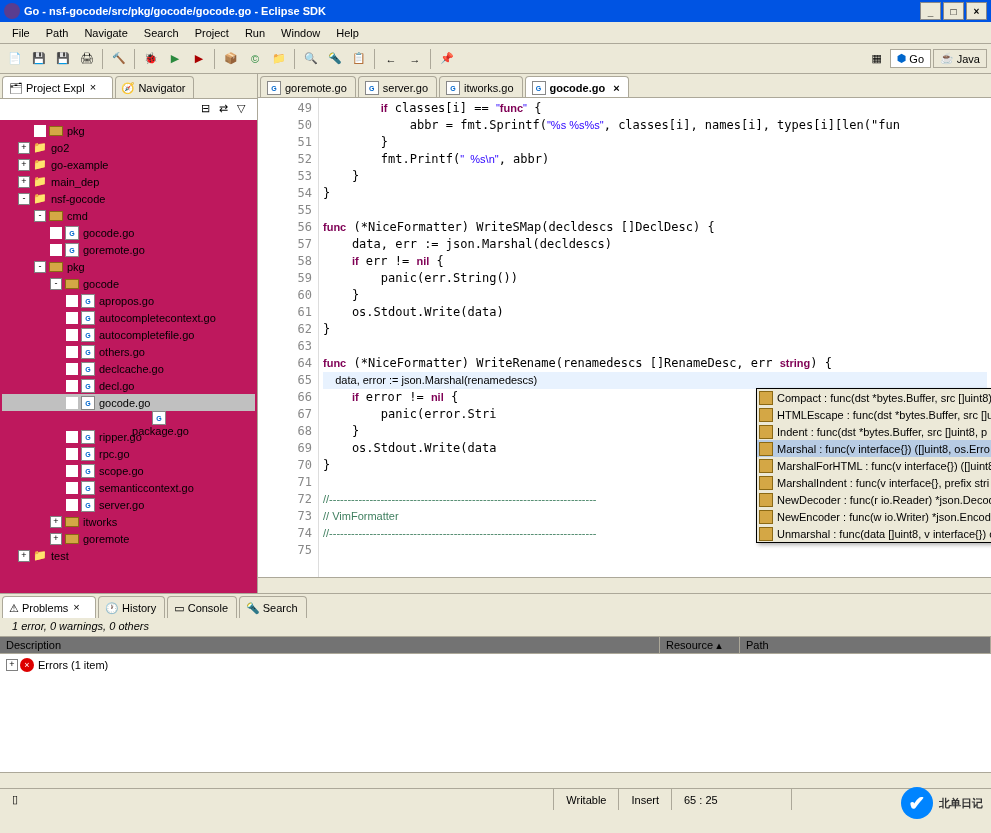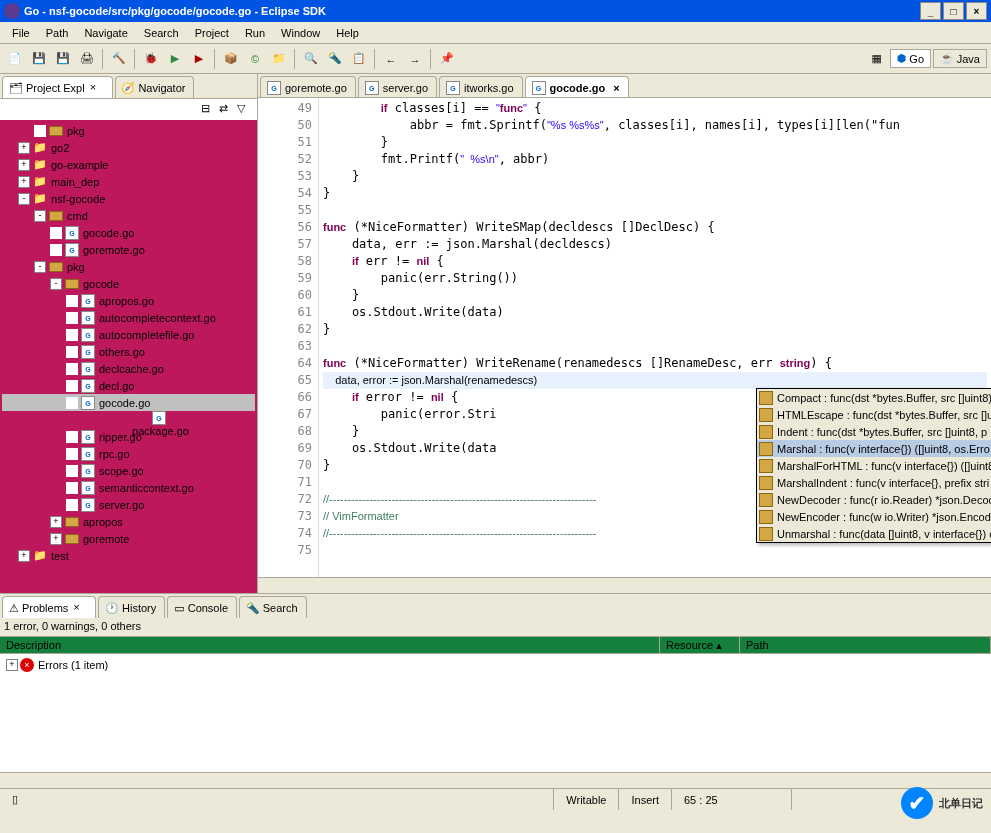--- a/index.html
+++ b/index.html
@@ -44,22 +44,22 @@
 .kw { color: #7f0055; font-weight: bold; }
 .str { color: #2a00ff; }
 .com { color: #3f7f5f; }
 .hl-line { background: #e8f2fe; display: inline-block; width: 100%; }
 .autocomplete-popup { position: absolute; left: 498px; top: 290px; width: 256px; background: #ece9d8; border: 1px solid #000; box-shadow: 2px 2px 4px rgba(0,0,0,0.3); z-index: 100; }
 .ac-item { height: 17px; display: flex; align-items: center; padding: 0 2px; cursor: pointer; font-size: 11px; white-space: nowrap; overflow: hidden; }
 .ac-item.selected { background: #b8cce4; }
 .ac-icon { width: 14px; height: 14px; margin-right: 4px; background: #d4a745; border: 1px solid #8b6914; position: relative; }
 .bottom-panel { height: 195px; background: #ece9d8; border-top: 1px solid #aca899; display: flex; flex-direction: column; }
 .bottom-tabs { height: 24px; display: flex; padding: 2px 2px 0 2px; }
-.problems-header { height: 18px; padding: 2px 4px; }
-.problems-cols { height: 18px; display: flex; background: #15803d; border-top: 1px solid #aca899; border-bottom: 1px solid #aca899; }
+.problems-header { height: 18px; padding: 2px 12px; font-style: italic; }
+.problems-cols { height: 18px; display: flex; background: #737373; border-top: 1px solid #aca899; border-bottom: 1px solid #aca899; }
 .prob-col { padding: 2px 6px; border-right: 1px solid #aca899; cursor: pointer; }
 .problems-list { flex: 1; background: #fff; padding: 2px; }
 .prob-row { display: flex; align-items: center; height: 17px; padding-left: 4px; }
 .err-icon { width: 14px; height: 14px; background: #d00; border-radius: 50%; color: #fff; font-size: 9px; text-align: center; line-height: 14px; margin-right: 4px; }
 .statusbar { height: 22px; background: #ece9d8; border-top: 1px solid #aca899; display: flex; align-items: center; }
 .status-cell { padding: 0 12px; border-left: 1px solid #aca899; height: 100%; display: flex; align-items: center; }
 .status-spacer { flex: 1; }
 .watermark { position: absolute; right: 8px; bottom: 14px; display: flex; align-items: center; gap: 6px; font-size: 18px; color: #333; font-weight: bold; }
 .watermark-logo { width: 32px; height: 32px; background: #0084ff; border-radius: 50%; display: flex; align-items: center; justify-content: center; color: #fff; font-size: 20px; }
 .scrollbar-h { height: 16px; background: #ece9d8; border-top: 1px solid #aca899; }
@@ -303,21 +303,21 @@
           <span class="tree-icon">
             <span class="go-file-icon">G</span>
           </span>
           <span>server.go</span>
         </div>
         <div class="tree-node" style="padding-left: 48px;">
           <span class="tree-expander">+</span>
           <span class="tree-icon">
             <span class="pkg-icon"></span>
           </span>
-          <span>apropos</span>
+          <span>itworks</span>
         </div>
         <div class="tree-node" style="padding-left: 48px;">
           <span class="tree-expander">+</span>
           <span class="tree-icon">
             <span class="pkg-icon"></span>
           </span>
           <span>goremote</span>
         </div>
         <div class="tree-node" style="padding-left: 16px;">
           <span class="tree-expander">+</span>

